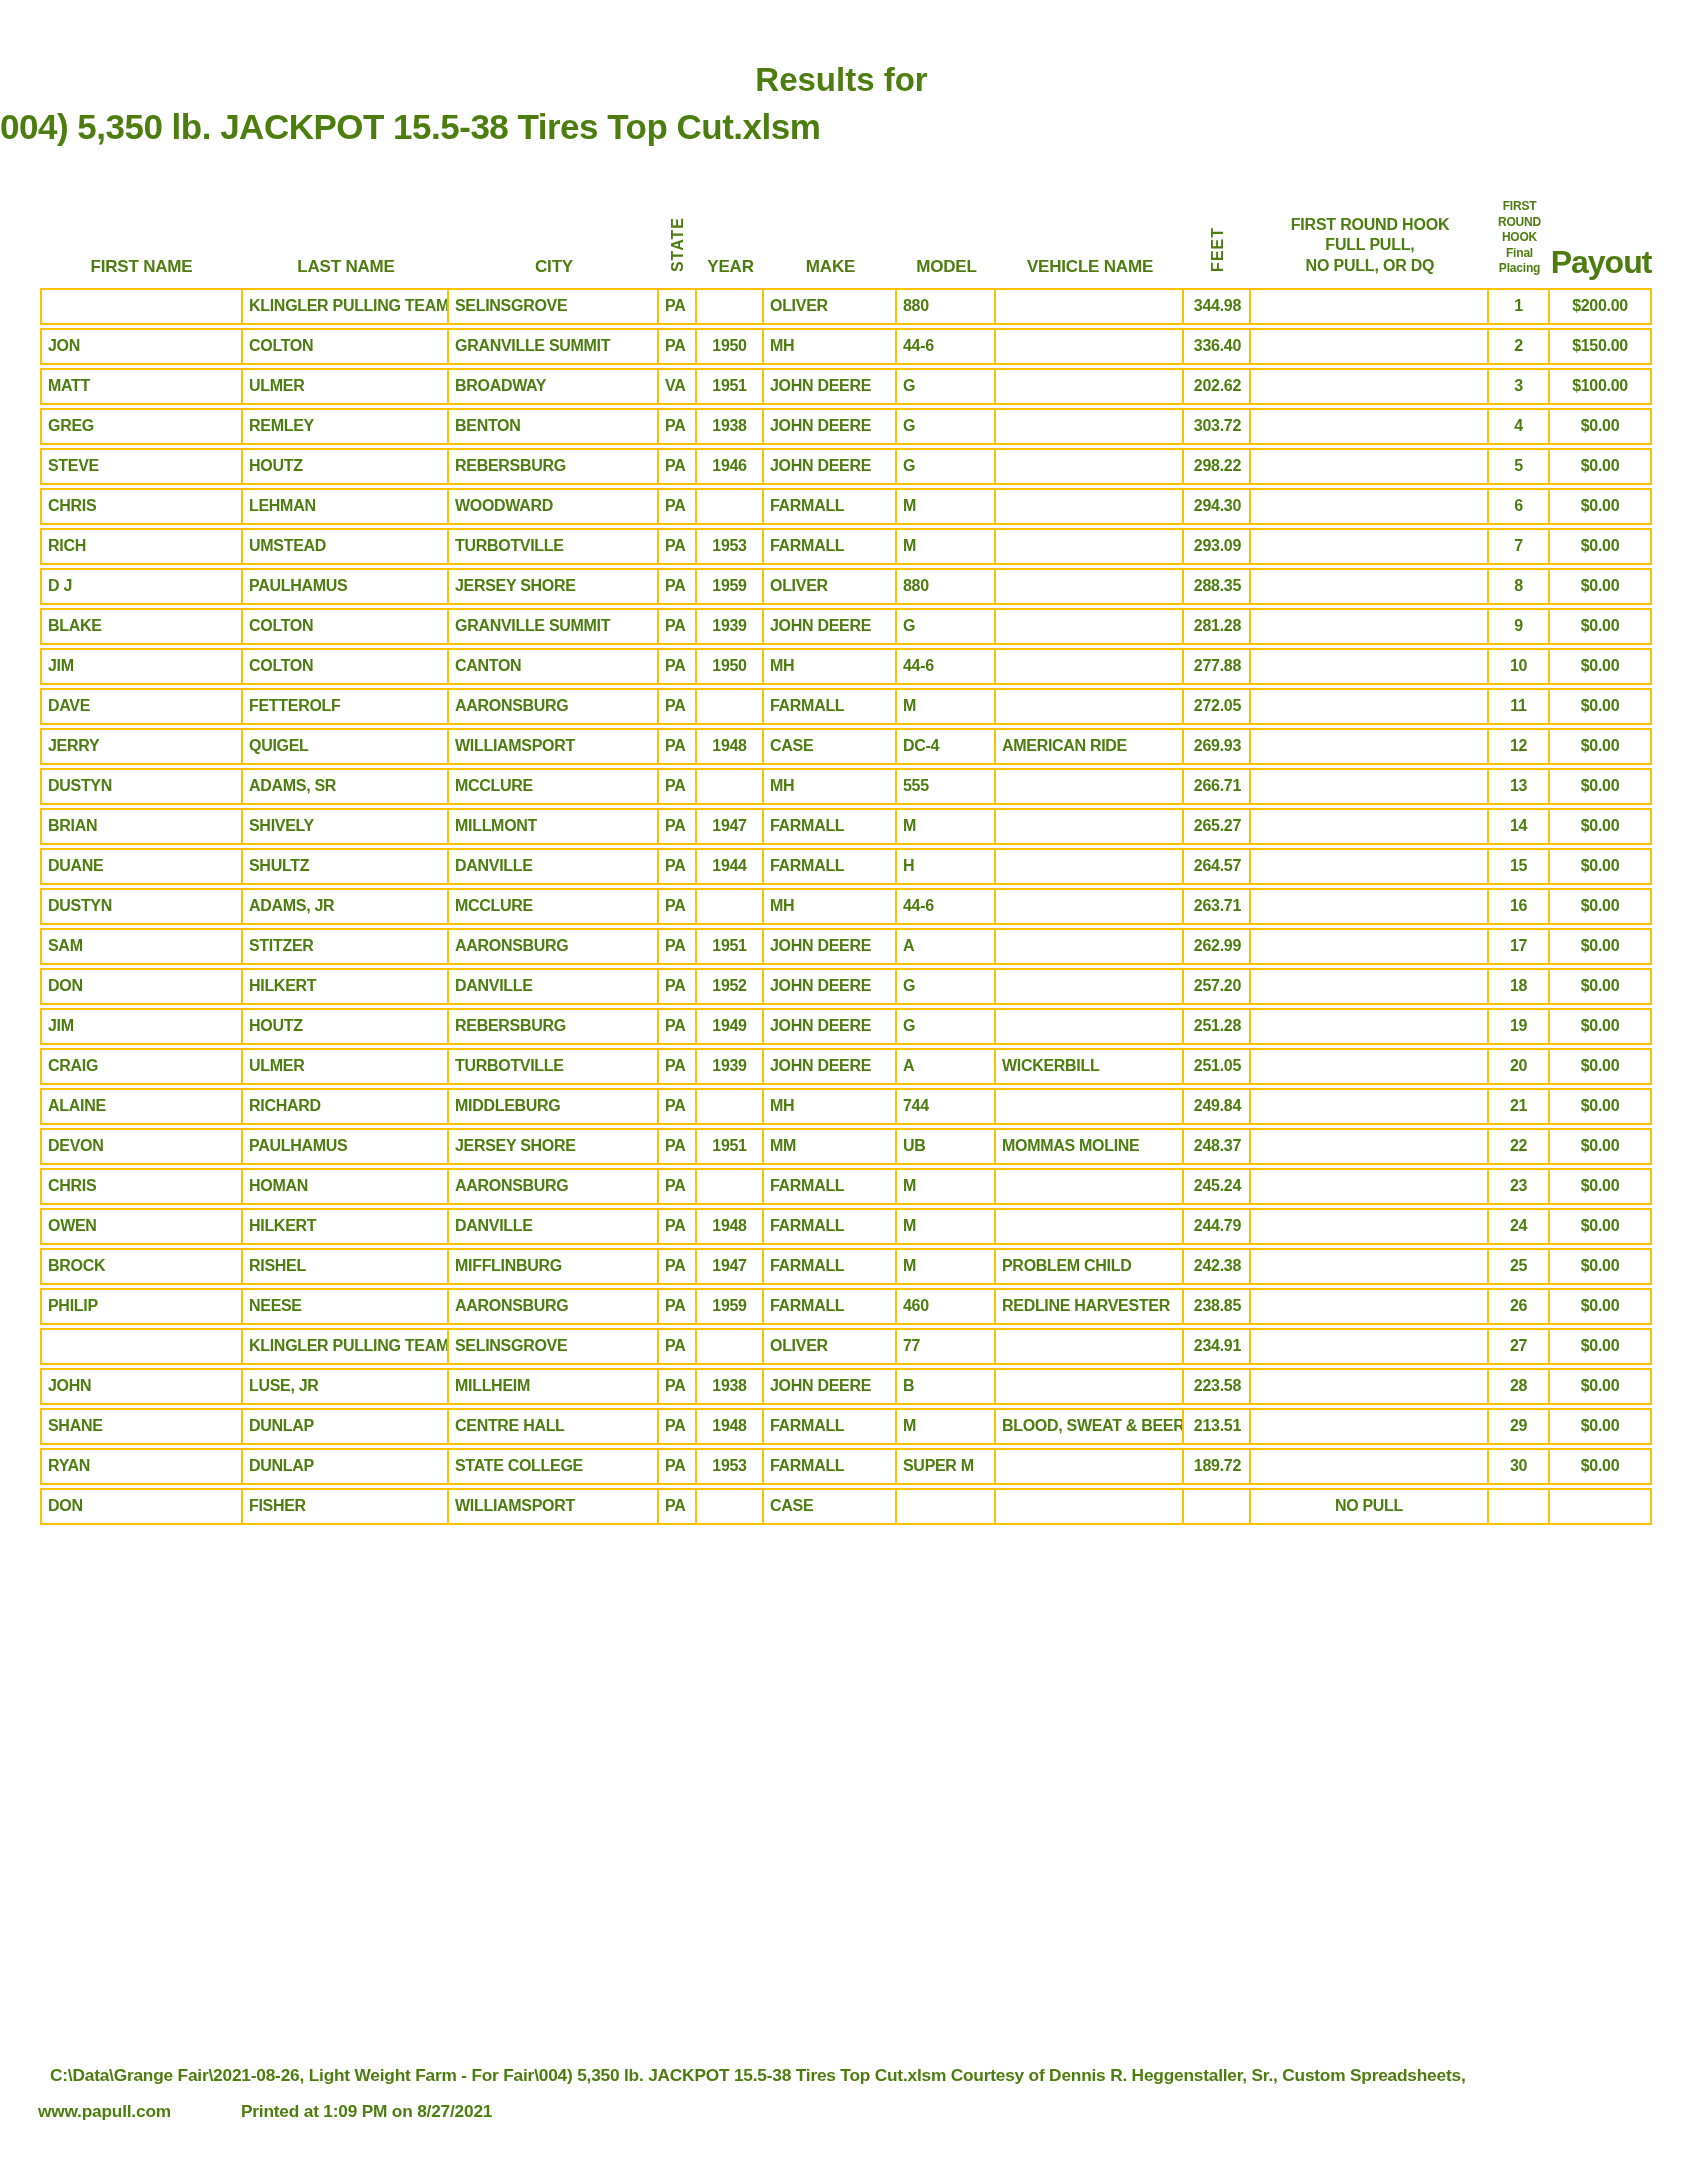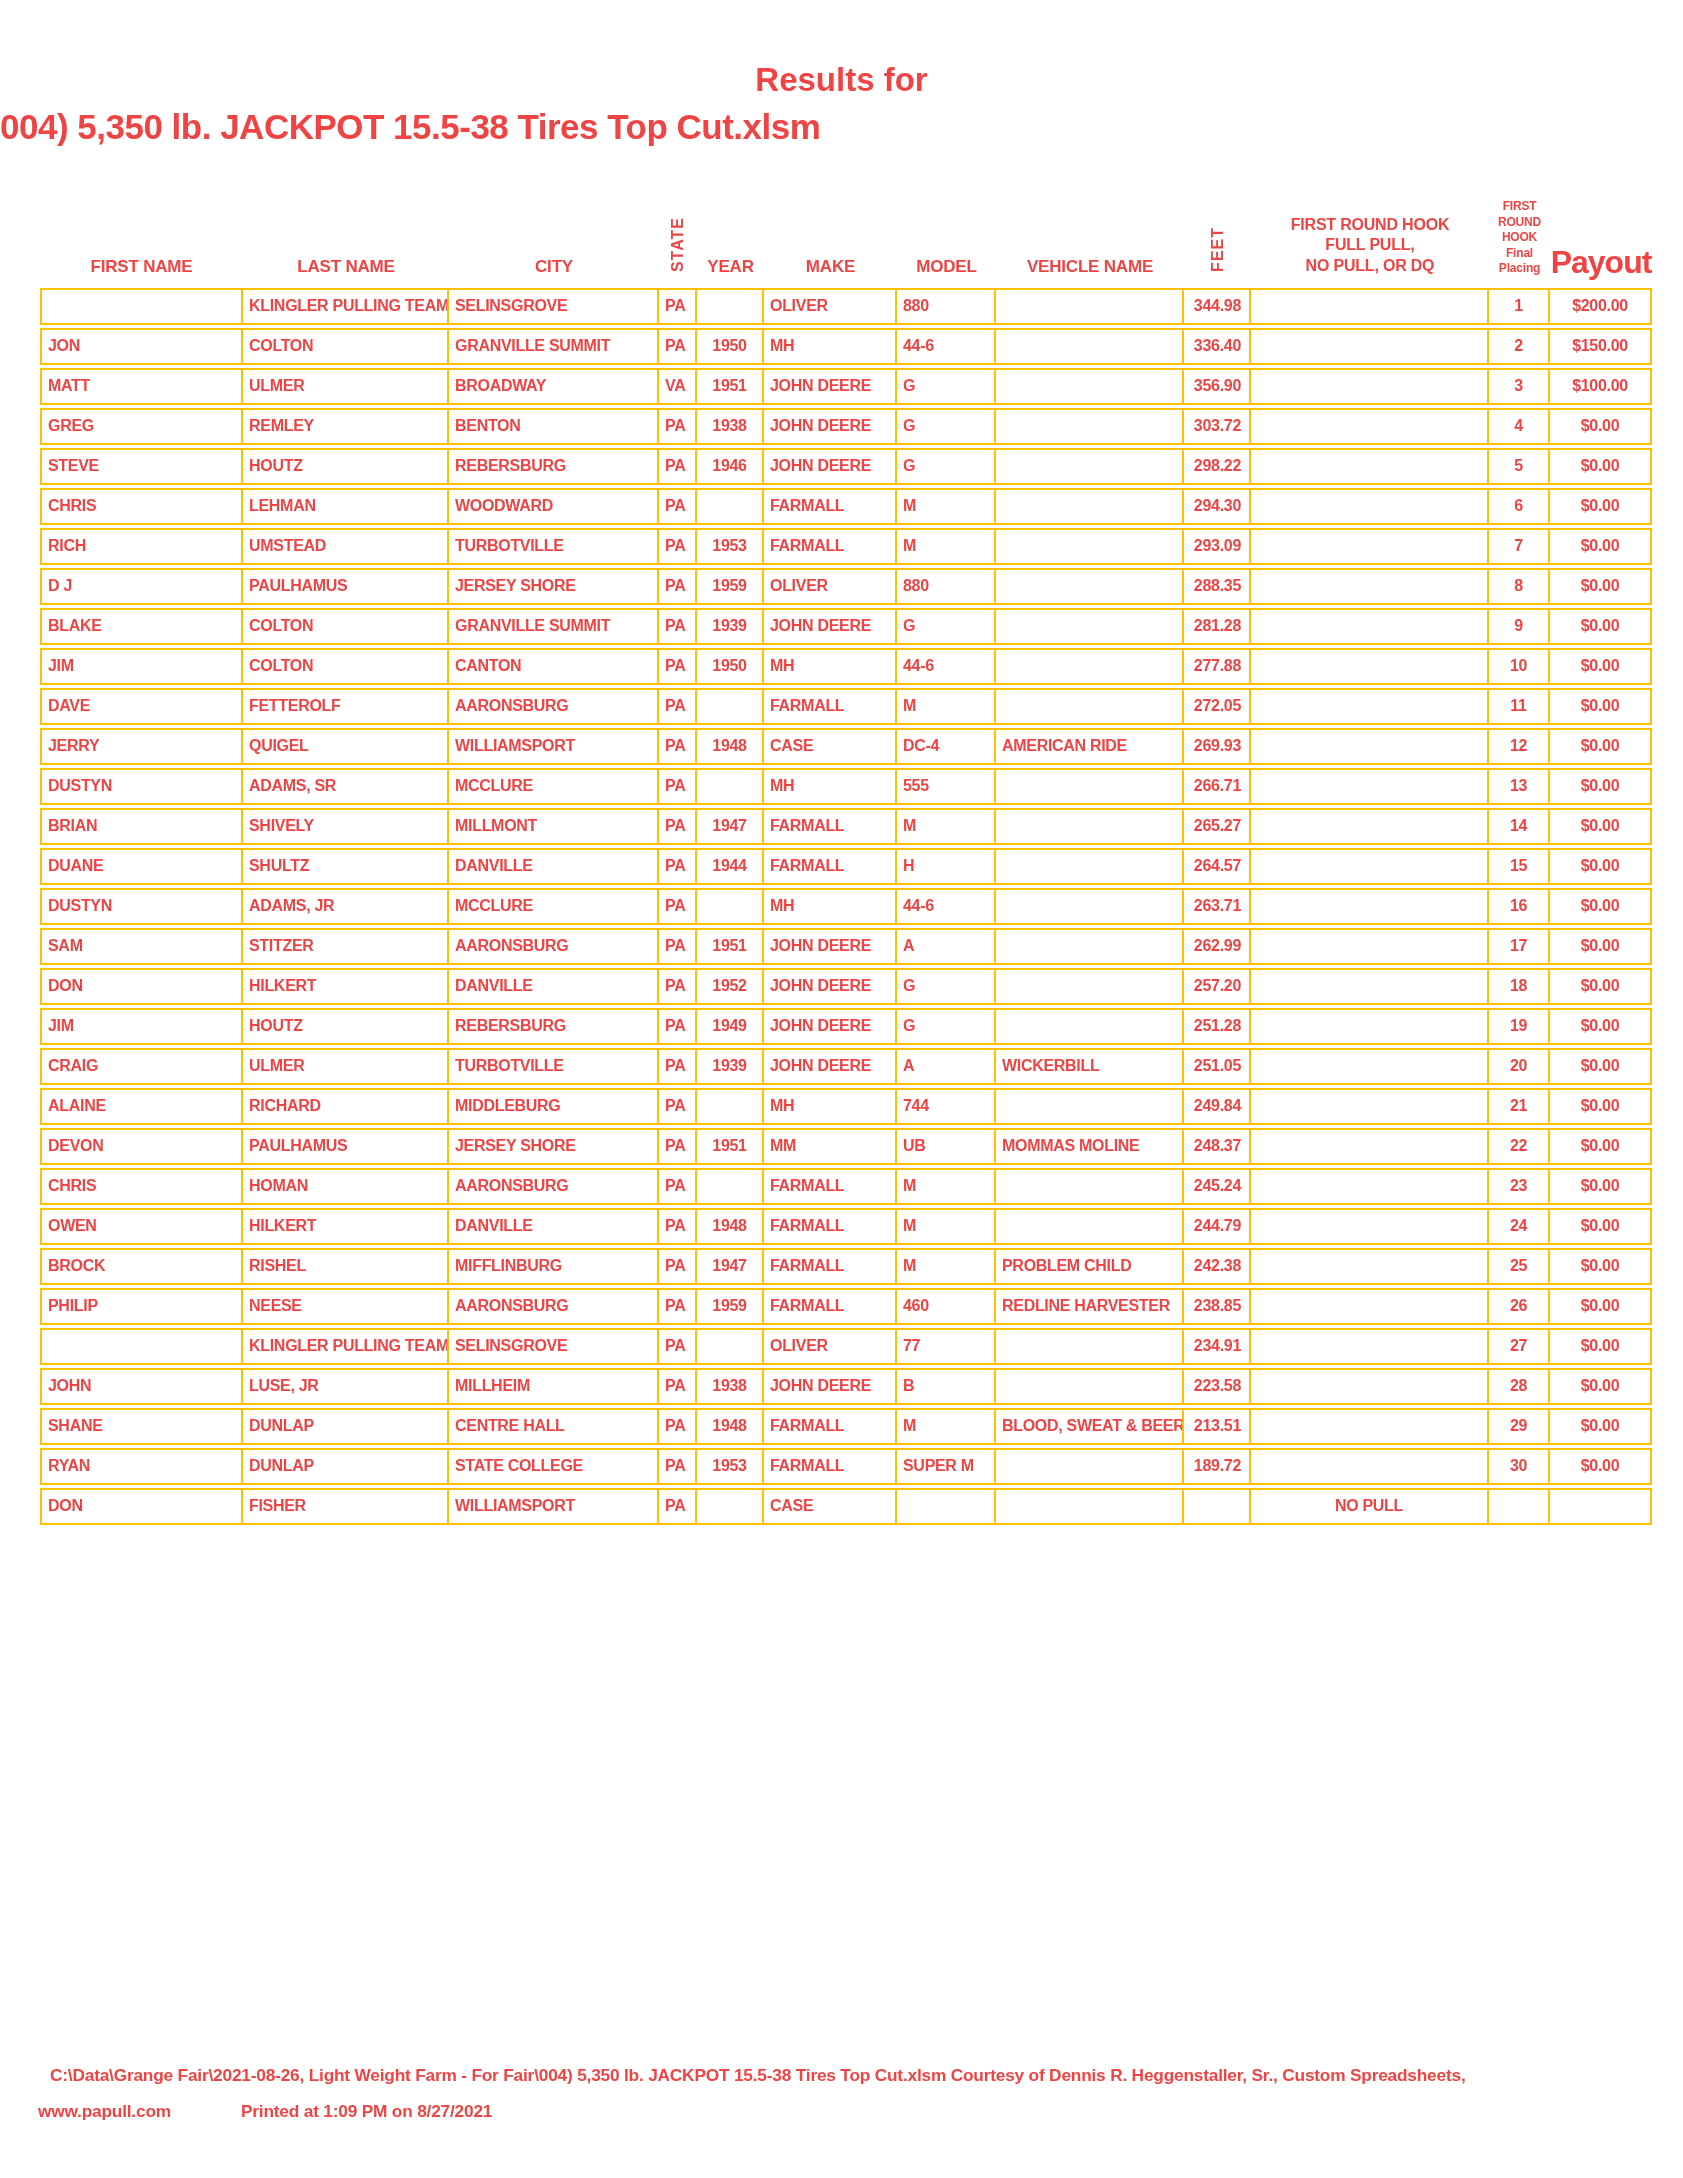--- a/index.html
+++ b/index.html
@@ -1,18 +1,18 @@
 <!DOCTYPE html>
 <html style="--table-border: #FFC000;"><head>
 <meta charset="utf-8">
 <style>
   html,body { margin:0; padding:0; background:#ffffff; }
   .page {
     position:relative; width:1683px; height:2178px; background:#ffffff;
-    font-family:"Liberation Sans", sans-serif; color:#ef4444; overflow:hidden;
+    font-family:"Liberation Sans", sans-serif; color:#4d7c0f; overflow:hidden;
   }
   .title1 {
     position:absolute; top:63px; left:0; width:1683px; text-align:center;
     font-size:33px; font-weight:bold; line-height:1;
   }
   .title2 {
     position:absolute; top:109px; left:0; width:1683px; text-align:left;
     font-size:35px; font-weight:bold; line-height:1; letter-spacing:-0.5px;
   }
   table.results {
@@ -130,21 +130,21 @@
         </tr>
         <tr>
           <td class="al">MATT</td>
           <td class="al">ULMER</td>
           <td class="al">BROADWAY</td>
           <td class="al">VA</td>
           <td class="ac">1951</td>
           <td class="al">JOHN DEERE</td>
           <td class="al">G</td>
           <td class="al"></td>
-          <td class="ar">356.90</td>
+          <td class="ar">202.62</td>
           <td class="ac"></td>
           <td class="ac">3</td>
           <td class="ac">$100.00</td>
         </tr>
         <tr>
           <td class="al">GREG</td>
           <td class="al">REMLEY</td>
           <td class="al">BENTON</td>
           <td class="al">PA</td>
           <td class="ac">1938</td>

